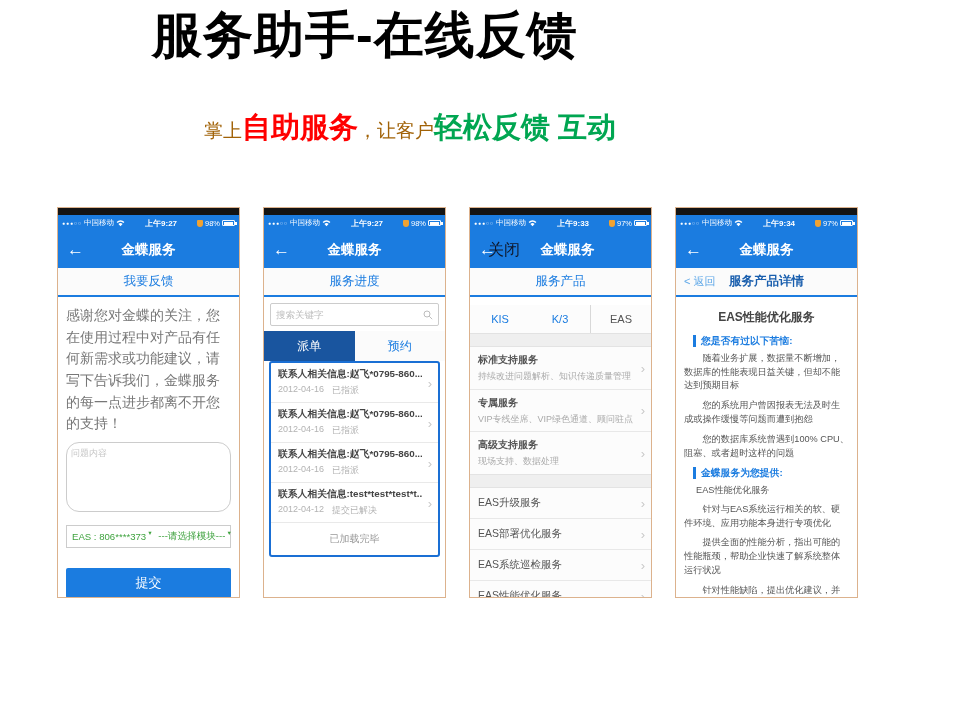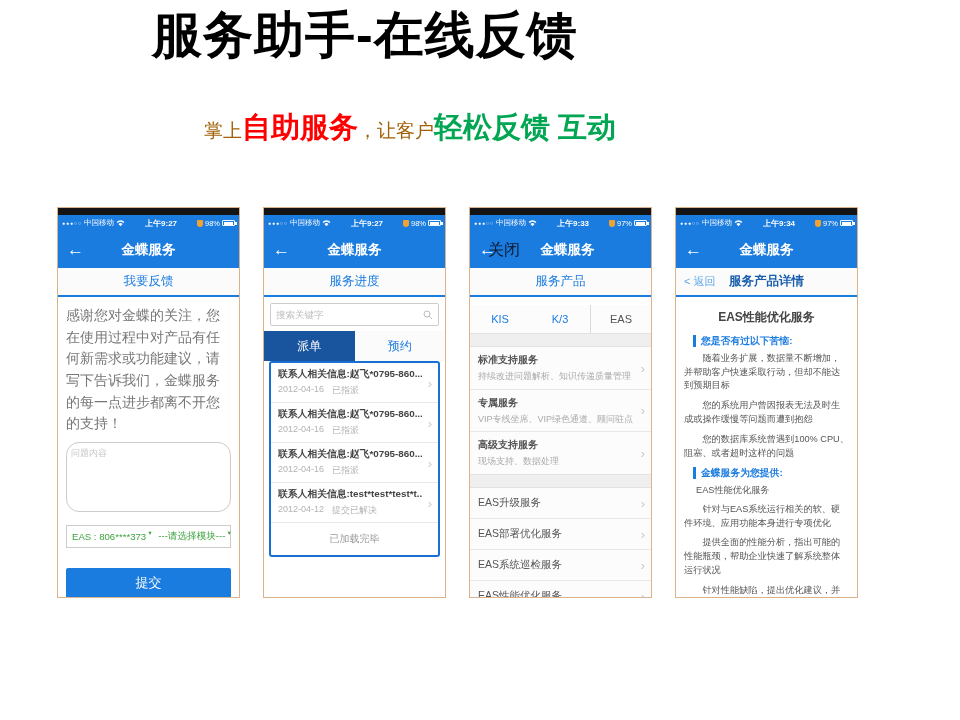--- a/index.html
+++ b/index.html
@@ -311,21 +311,21 @@
         <span class="nav-title">金蝶服务</span>
       </div>
       <div class="subbar subbar4">
         <span class="subbar-back">&lt; 返回</span>
         <span class="subbar-title">服务产品详情</span>
       </div>
       <div class="content">
         <div class="p4-body">
           <div class="p4-title">EAS性能优化服务</div>
           <div class="sec">您是否有过以下苦恼:</div>
-          <p>随着业务扩展，数据量不断增加，并帮助客户快速采取行动，但却不能达到预期目标</p>
+          <p>随着业务扩展，数据量不断增加，数据库的性能表现日益关键，但却不能达到预期目标</p>
           <p>您的系统用户曾因报表无法及时生成或操作缓慢等问题而遭到抱怨</p>
           <p>您的数据库系统曾遇到100% CPU、阻塞、或者超时这样的问题</p>
           <div class="sec">金蝶服务为您提供:</div>
           <p class="lead">EAS性能优化服务</p>
           <p>针对与EAS系统运行相关的软、硬件环境、应用功能本身进行专项优化</p>
           <p>提供全面的性能分析，指出可能的性能瓶颈，帮助企业快速了解系统整体运行状况</p>
           <p>针对性能缺陷，提出优化建议，并帮助客户快速采取行动</p>
         </div>
       </div>
     </div>

